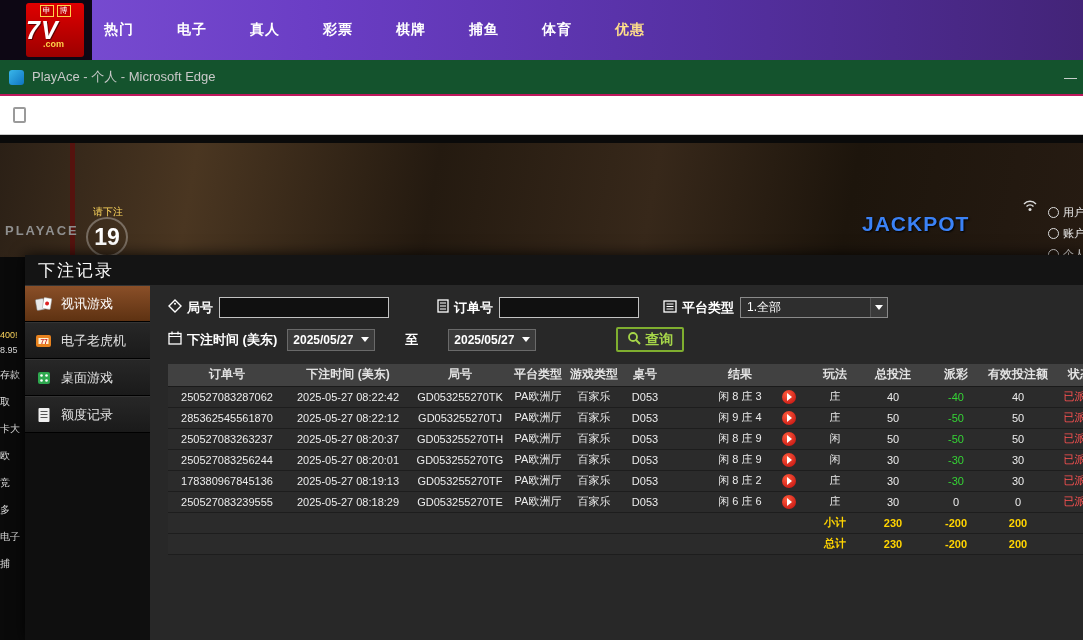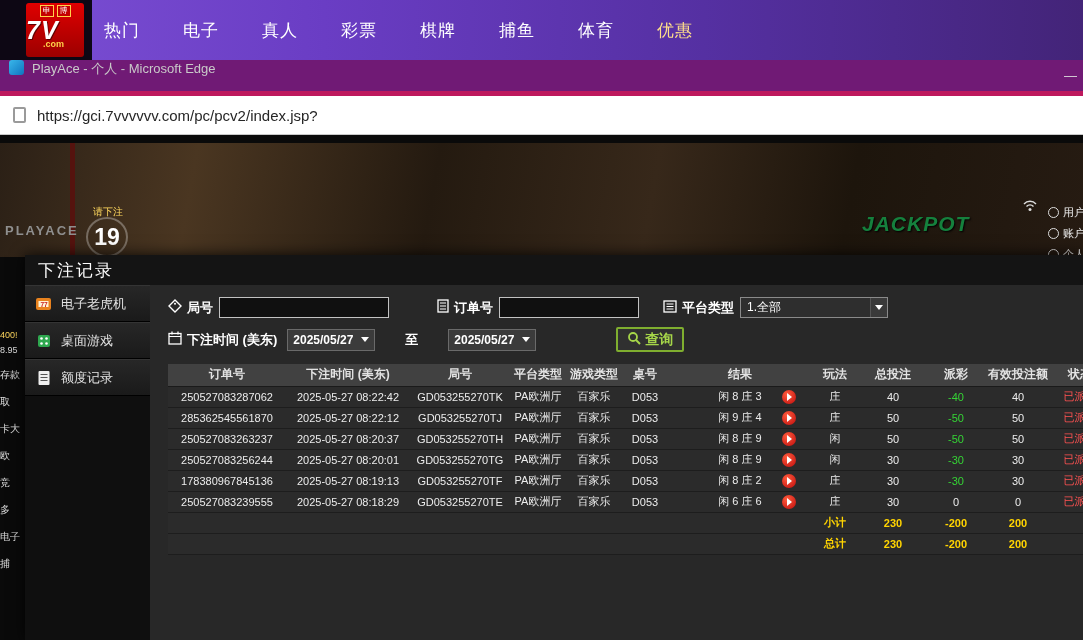--- a/index.html
+++ b/index.html
@@ -11,46 +11,46 @@
     background:linear-gradient(90deg,#7b4fd4 0%,#6a3dc4 30%,#5530a2 65%,#432478 100%);}
   .logo-zone{position:absolute;left:0;top:0;width:92px;height:60px;background:#0d0714;}
   .logo{position:absolute;left:26px;top:3px;width:58px;height:54px;border-radius:3px;
     background:linear-gradient(#e00000,#9c0000);color:#fff;cursor:pointer;overflow:hidden}
   .logo-badges{display:flex;gap:3px;justify-content:center;margin-top:2px}
   .logo-badge{font-size:8px;line-height:10px;border:1px solid #ffd24a;padding:0 2px;background:#c40000}
   .logo-text{font-size:25px;font-weight:bold;font-style:italic;text-align:left;line-height:26px;
     text-shadow:1px 1px 0 #5e0000;letter-spacing:1px}
   .logo-suffix{font-size:9px;color:#ffd24a;text-align:right;padding-right:20px;font-weight:bold;margin-top:-4px}
   .nav-menu{position:absolute;left:104px;top:0;height:60px;display:flex;align-items:center;gap:43px}
-  .nav-item{color:#fff;font-size:17px;font-weight:normal;letter-spacing:1px;cursor:pointer;white-space:nowrap}
+  .nav-item{color:#fff;font-size:14px;font-weight:bold;letter-spacing:1px;cursor:pointer;white-space:nowrap}
   .nav-item.hl{color:#ffdf8a}
 
   
-  .titlebar{height:36px;background:#701a75;display:flex;align-items:flex-start;position:relative;
-    border-bottom:5px solid #be185d}
+  .titlebar{height:36px;background:#14532d;display:flex;align-items:center;position:relative;
+    border-bottom:2px solid #be185d}
   .app-icon{width:15px;height:15px;border-radius:3px;margin:0 8px 0 9px;flex:none;
     background:linear-gradient(135deg,#39b7ea,#0f74c0)}
   .window-title{color:#c9c9c9;font-size:13px}
   .minimize-btn{position:absolute;right:2px;top:0;height:100%;display:flex;align-items:center;
     color:#ddd;font-size:13px;padding:0 4px;cursor:pointer}
   .urlbar{height:39px;background:#fff;display:flex;align-items:center;border-bottom:1px solid #c9c9c9}
   .page-icon{width:13px;height:16px;border:2px solid #9a9a9a;border-radius:2px;margin:0 11px 0 13px;flex:none}
   .url-text{color:#262626;font-size:15px;white-space:nowrap;cursor:text}
 
   
   .content{position:relative;height:505px;background:#0a0a0a;overflow:hidden}
   .bgstrip{position:absolute;left:0;top:8px;width:1083px;height:114px;
     background:linear-gradient(100deg,#2b2016 0%,#4a3621 18%,#241a10 40%,#37281a 60%,#1d150c 78%,#261b12 100%)}
   .bg-divider{position:absolute;left:70px;top:8px;width:5px;height:114px;background:#55130e}
   .bet-prompt{position:absolute;left:93px;top:70px;color:#ffd85e;font-size:10px}
   .countdown{position:absolute;left:86px;top:82px;width:42px;height:40px;border:2px solid rgba(255,255,255,.3);
     border-radius:50%;color:#fff;font-size:23px;font-weight:bold;display:flex;align-items:center;justify-content:center}
   .watermark{position:absolute;left:5px;top:88px;color:#8f8f8f;font-size:13px;font-weight:bold;letter-spacing:2px}
-  .jackpot-label{position:absolute;left:862px;top:77px;color:#15803d;font-size:21px;font-weight:bold;
-    font-style:italic;letter-spacing:1px;text-shadow:1px 1px 2px #000}
+  .jackpot-label{position:absolute;left:862px;top:77px;color:#3b82f6;font-size:21px;font-weight:bold;
+    letter-spacing:1px;text-shadow:1px 1px 2px #000}
   .jackpot-value{position:absolute;left:846px;top:100px;color:#ffab1e;font-size:22px;font-weight:bold;
     font-family:"DejaVu Sans Mono",monospace;letter-spacing:2px}
   .wifi-icon{position:absolute;left:1022px;top:63px}
   .right-menu{position:absolute;left:1048px;top:70px;display:flex;flex-direction:column;gap:6px;width:60px;
     color:#eee;font-size:11px}
   .rm-item{display:flex;align-items:center;gap:4px;cursor:pointer;white-space:nowrap}
   .rm-icon{width:11px;height:11px;border:1px solid #ddd;border-radius:50%;flex:none}
   .left-dock{position:absolute;left:0;top:195px;width:25px;display:flex;flex-direction:column;gap:13px;
     color:#ddd;font-size:10px;overflow:hidden}
   .dock-item{white-space:nowrap;overflow:hidden;cursor:pointer}
@@ -134,21 +134,20 @@
 </div>
 
 <div class="titlebar">
   <span class="app-icon"></span>
   <span class="window-title">PlayAce - 个人 - Microsoft Edge</span>
   <span class="minimize-btn">—</span>
 </div>
 
 <div class="urlbar">
   <span class="page-icon"></span>
-  <span class="url-text">https://gci.7vvvvvv.com/pc/pcv2/index.jsp?</span>
 </div>
 
 <div class="content">
 
   <div class="bgstrip"></div>
   <div class="bg-divider"></div>
   <div class="bet-prompt">请下注</div>
   <div class="countdown">19</div>
   <div class="watermark">PLAYACE</div>
   <div class="jackpot-label">JACKPOT</div>
@@ -183,20 +182,34 @@
       <div class="dock-item d6">竞</div>
       <div class="dock-item d7">多</div>
       <div class="dock-item d8">电子</div>
       <div class="dock-item d9">捕</div>
     </div>
 
   <div class="modal">
     <div class="modal-header">下注记录</div>
     <div class="modal-body">
       <div class="side">
+          <div class="side-item active">
+            <span class="side-icon">
+              <svg width="19" height="16" viewBox="0 0 19 16">
+                <g transform="rotate(-10 6 8)">
+                  <rect x="2" y="3" width="8" height="11" rx="1" fill="#e9e9e9" stroke="#777" stroke-width="0.5"></rect>
+                </g>
+                <g transform="rotate(9 13 8)">
+                  <rect x="9" y="2" width="8" height="11" rx="1" fill="#fff" stroke="#999" stroke-width="0.5"></rect>
+                  <circle cx="13" cy="7.5" r="2" fill="#d22"></circle>
+                </g>
+              </svg>
+            </span>
+            <span>视讯游戏</span>
+          </div>
           <div class="side-item">
             <span class="side-icon">
               <svg width="17" height="16" viewBox="0 0 17 16">
                 <rect x="1" y="2" width="15" height="12" rx="2" fill="#e8821e"></rect>
                 <rect x="3.5" y="5" width="10" height="6" fill="#fff3d6"></rect>
                 <text x="5.5" y="10.5" font-size="6.5" fill="#c22" font-weight="bold">77</text>
               </svg>
             </span>
             <span>电子老虎机</span>
           </div>

